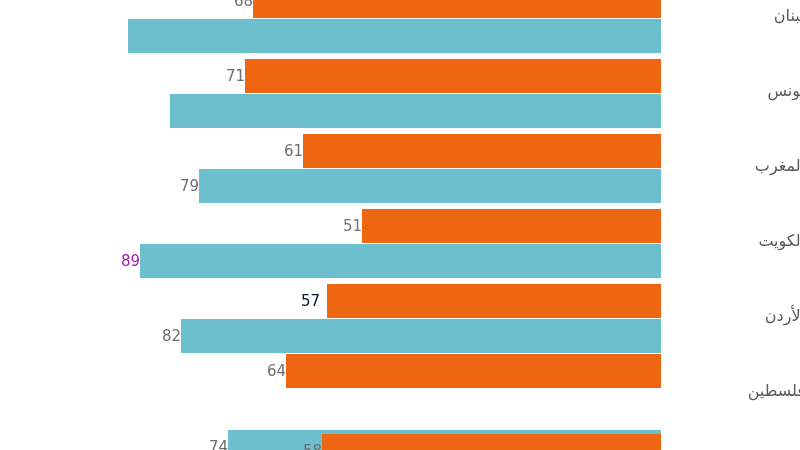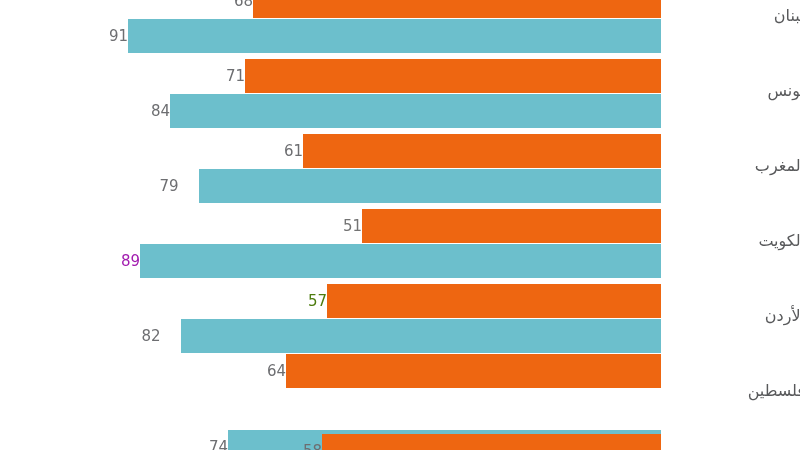--- a/index.html
+++ b/index.html
@@ -66,53 +66,51 @@
 <body>
 
 <div id="chart-root">
   <div id="plot-area">
       <div class="bar-row" style="top: -16px; height: 34px;">
         <div class="bar orange" style="left: 253px; width: 408px; background: rgb(238, 102, 17);"></div>
         <div class="bar-value" style="left: 193px; width: 60px; color: rgb(109, 110, 113);">68</div>
       </div>
       <div class="bar-row" style="top: 19px; height: 34px;">
         <div class="bar teal" style="left: 128px; width: 533px; background: rgb(108, 191, 204);"></div>
-        <div class="bar-value" style="left: 68px; width: 60px; color: rgb(109, 110, 113);">91</div>
       </div>
       <div class="bar-row" style="top: 59px; height: 34px; border-radius: 7px;">
         <div class="bar orange" style="left: 245px; width: 416px; background: rgb(238, 102, 17);"></div>
         <div class="bar-value" style="left: 185px; width: 60px; color: rgb(109, 110, 113);">71</div>
       </div>
       <div class="bar-row" style="top: 94px; height: 34px;">
         <div class="bar teal" style="left: 170px; width: 491px; background: rgb(108, 191, 204);"></div>
-        <div class="bar-value" style="left: 110px; width: 60px; color: rgb(109, 110, 113);">84</div>
       </div>
       <div class="bar-row" style="top: 134px; height: 34px;">
         <div class="bar orange" style="left: 303px; width: 358px; background: rgb(238, 102, 17);"></div>
         <div class="bar-value" style="left: 243px; width: 60px; color: rgb(109, 110, 113);">61</div>
       </div>
       <div class="bar-row" style="top: 169px; height: 34px;">
         <div class="bar teal" style="left: 199px; width: 462px; background: rgb(108, 191, 204);"></div>
-        <div class="bar-value" style="left: 139px; width: 60px; color: rgb(109, 110, 113); text-align: center;">79</div>
+        <div class="bar-value" style="left: 139px; width: 60px; color: rgb(109, 110, 113);">79</div>
       </div>
       <div class="bar-row" style="top: 209px; height: 34px;">
         <div class="bar orange" style="left: 362px; width: 299px; background: rgb(238, 102, 17);"></div>
         <div class="bar-value" style="left: 302px; width: 60px; color: #737373;">51</div>
       </div>
       <div class="bar-row" style="top: 244px; height: 34px;">
         <div class="bar teal" style="left: 140px; width: 521px; background: rgb(108, 191, 204);"></div>
         <div class="bar-value" style="left: 80px; width: 60px; color: #a21caf;">89</div>
       </div>
       <div class="bar-row" style="top: 284px; height: 34px;">
         <div class="bar orange" style="left: 327px; width: 334px; background: rgb(238, 102, 17);"></div>
-        <div class="bar-value" style="left: 267px; width: 60px; color: #4d7c0f;">57</div>
+        <div class="bar-value" style="left: 260px; width: 60px; color: #0f172a;">57</div>
       </div>
       <div class="bar-row" style="top: 319px; height: 34px;">
         <div class="bar teal" style="left: 181px; width: 480px; background: rgb(108, 191, 204);"></div>
-        <div class="bar-value" style="left: 121px; width: 60px; color: rgb(109, 110, 113); text-align: center;">82</div>
+        <div class="bar-value" style="left: 121px; width: 60px; color: rgb(109, 110, 113);">82</div>
       </div>
       <div class="bar-row" style="top: 354px; height: 34px;">
         <div class="bar orange" style="left: 286px; width: 375px; background: rgb(238, 102, 17);"></div>
         <div class="bar-value" style="left: 226px; width: 60px; color: rgb(109, 110, 113);">64</div>
       </div>
       <div class="bar-row" style="top: 394px; height: 34px; margin-top: 36px;">
         <div class="bar teal" style="left: 228px; width: 433px; background: rgb(108, 191, 204);"></div>
         <div class="bar-value" style="left: 168px; width: 60px; color: rgb(109, 110, 113);">74</div>
       </div>
       <div class="bar-row" style="top: 434px; height: 34px;">

